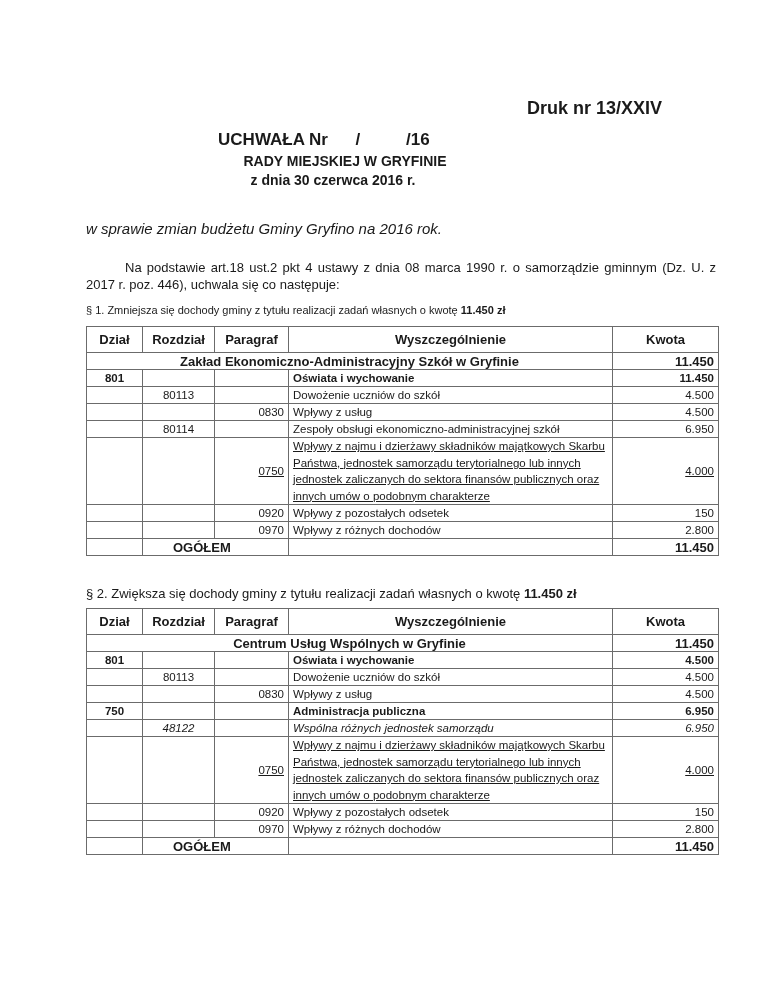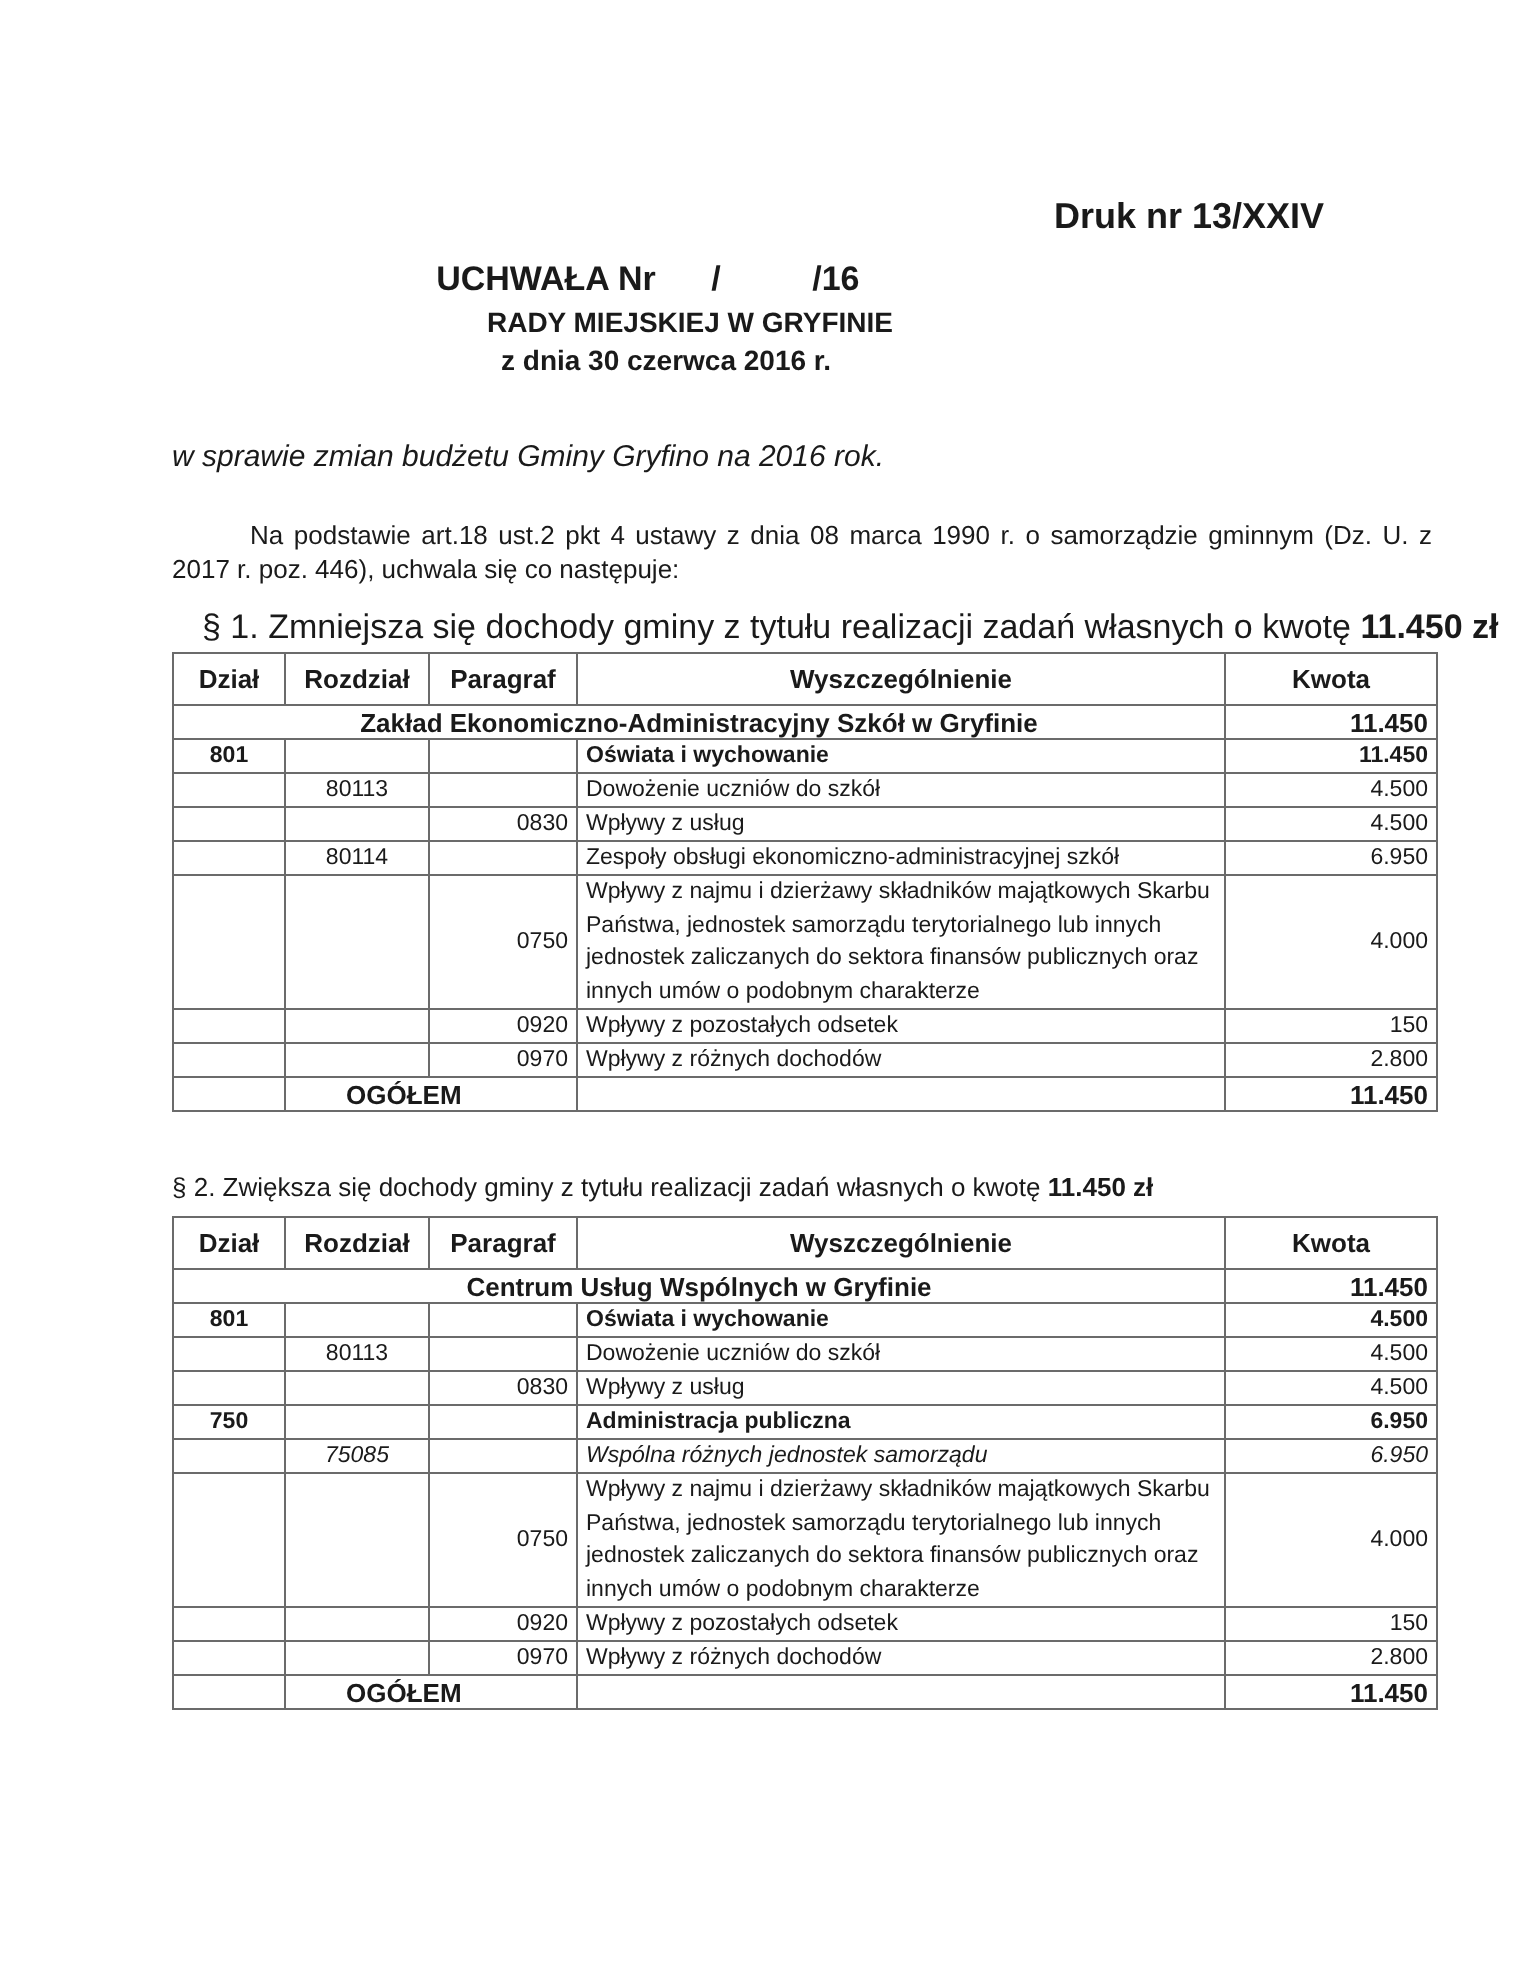--- a/index.html
+++ b/index.html
@@ -6,39 +6,39 @@
   body { width: 768px; height: 994px; position: relative; font-family: "Liberation Sans", sans-serif; color: #1a1a1a; overflow: hidden; }
   .abs { position: absolute; }
   .druk { left: 527px; top: 98px; font-size: 18px; font-weight: bold; }
   .title { left: 0; width: 630px; text-align: center; }
   .t1 { top: 130px; font-size: 17px; font-weight: bold; padding-left: 36px; box-sizing: border-box; }
   .t1 span.sep { display: inline-block; width: 60px; text-align: center; }
   .t2 { top: 153px; font-size: 14px; font-weight: bold; padding-left: 36px; box-sizing: border-box; margin-left: 12px; }
   .t3 { top: 172px; font-size: 14px; font-weight: bold; padding-left: 36px; box-sizing: border-box; }
   .subject { left: 86px; top: 220px; font-size: 15px; font-style: italic; }
   .basis { left: 86px; top: 259px; width: 630px; font-size: 13px; line-height: 17px; text-align: justify; text-indent: 39px; }
-  .para { left: 101px; top: 304px; font-size: 17px; }
+  .para { left: 86px; top: 304px; font-size: 11px; }
   .para2 { left: 86px; top: 586px; font-size: 13px; }
   .para b, .para2 b { font-weight: bold; }
 
   table.budget { position: absolute; left: 86px; border-collapse: collapse; font-size: 11.5px; table-layout: fixed; width: 632px; }
   table.budget td, table.budget th { border: 1px solid #6b6b6b; padding: 0 4px; height: 16px; line-height: 15px; vertical-align: middle; }
   table.budget th { font-size: 13px; font-weight: bold; height: 25px; }
   .c-dzial { width: 56px; }
   .c-rozdzial { width: 72px; }
   .c-paragraf { width: 74px; }
   .c-wysz { width: 324px; }
   .c-kwota { width: 106px; }
   .center { text-align: center; }
   .right { text-align: right; }
   .bold { font-weight: bold; }
   .ital { font-style: italic; }
   .unit-row td { font-size: 13px; font-weight: bold; height: 17px; }
   .thickbottom td { border-bottom: 2px solid #333; }
-  .multi td { vertical-align: top; }
+  .multi td { vertical-align: top; text-decoration: underline; }
   .multi td.mid { vertical-align: middle; }
   .total td { font-size: 13px; font-weight: bold; height: 17px; }
   .total td.ogol { text-align: left; padding-left: 30px; }
   .tbl1 { top: 326px; }
   .tbl2 { top: 608px; }
 </style>
 </head>
 <body>
 
 <div class="abs druk">Druk nr 13/XXIV</div>
@@ -177,21 +177,21 @@
   </tr>
   <tr class="thickbottom">
     <td class="center bold">750</td>
     <td class="center"></td>
     <td class="right"></td>
     <td class="bold">Administracja publiczna</td>
     <td class="right bold">6.950</td>
   </tr>
   <tr>
     <td class="center"></td>
-    <td class="center ital">75085</td>
+    <td class="center ital">48122</td>
     <td class="right"></td>
     <td class="ital">Wspólna różnych jednostek samorządu</td>
     <td class="right ital">6.950</td>
   </tr>
   <tr class="multi">
     <td class="center"></td>
     <td class="center"></td>
     <td class="right mid">0750</td>
     <td style="line-height:16.5px;">Wpływy z najmu i dzierżawy składników majątkowych Skarbu Państwa, jednostek samorządu terytorialnego lub innych jednostek zaliczanych do sektora finansów publicznych oraz innych umów o podobnym charakterze</td>
     <td class="right">4.000</td>

